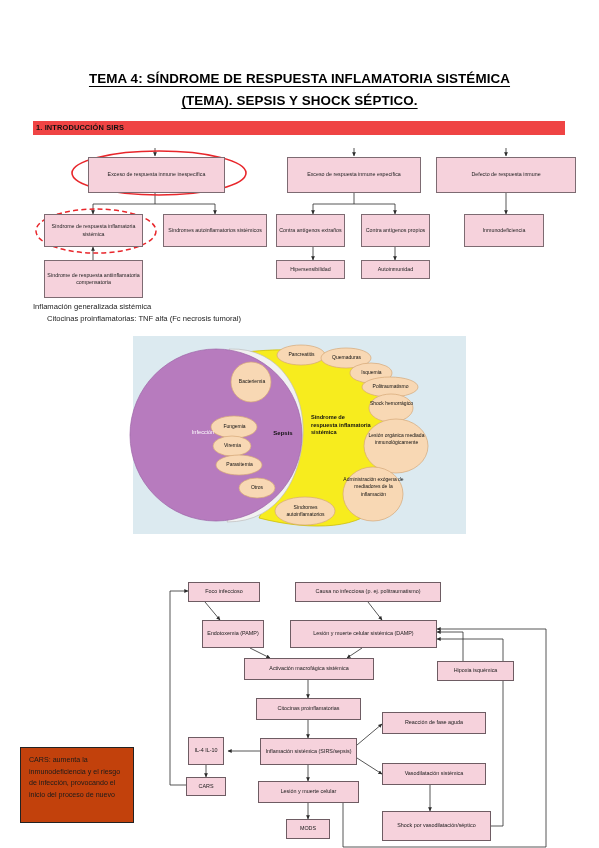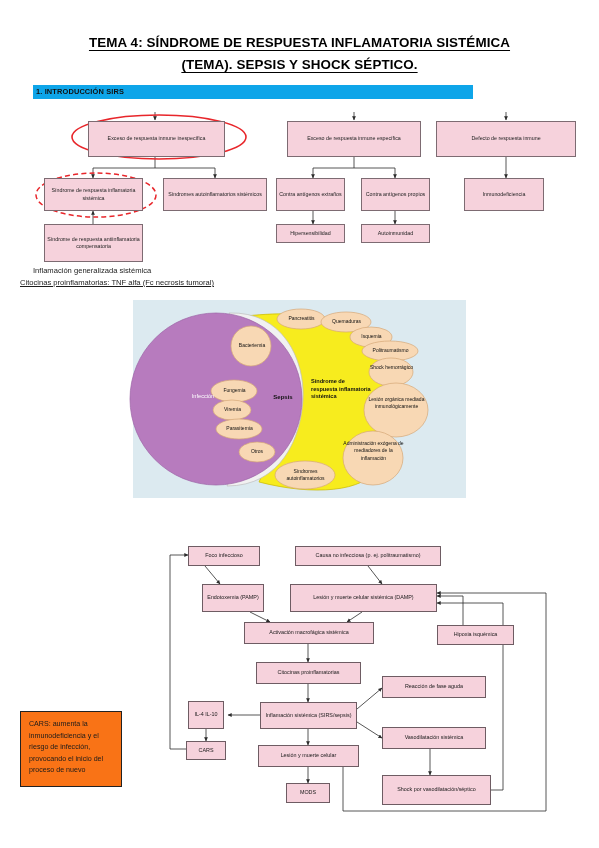--- a/index.html
+++ b/index.html
@@ -2,36 +2,36 @@
 <html lang="es"><head>
 <meta charset="utf-8">
 <title>TEMA 4 SIRS</title>
 <style>
   html,body{margin:0;padding:0;background:#ffffff;}
   body{
     width:599px;height:848px;position:relative;overflow:hidden;
     font-family:"Liberation Sans","DejaVu Sans",sans-serif;
     color:#111;
   }
-  .page{position:absolute;inset:0;}
+  .page{position:absolute;inset:0;margin-top:36px;}
 
   
   .title-block{
     position:absolute;left:0;right:0;top:32px;text-align:center;
   }
   .title-line{
     font-weight:bold;font-size:13.4px;letter-spacing:.1px;
     text-decoration:underline;text-underline-offset:3px;
     line-height:22px;color:#000;
   }
 
   
   .section-banner{
-    position:absolute;left:33px;top:85px;width:440px;height:14px;
-    background:#0ea5e9;
+    position:absolute;left:33px;top:85px;width:532px;height:14px;
+    background:#ef4444;
   }
   .section-banner .lbl{
     position:absolute;left:3px;top:1px;font-size:7.4px;font-weight:bold;
     color:#111;letter-spacing:.15px;white-space:nowrap;line-height:12px;
   }
 
   
   .dg{position:absolute;}
   .nbox{
     position:absolute;box-sizing:border-box;
@@ -53,22 +53,22 @@
 
   
   .flow{position:absolute;left:150px;top:533px;width:420px;height:290px;}
   .fbox{
     position:absolute;box-sizing:border-box;background:#F6D2DC;
     border:1px solid #6e5c63;display:flex;align-items:center;
     justify-content:center;text-align:center;
     font-size:5.4px;line-height:7.4px;color:#1a1a1a;padding:1px 2px;
   }
   .cars-note{
-    position:absolute;left:20px;top:711px;width:102px;height:76px;
-    box-sizing:border-box;border:1px solid #222;background:#f97316;
+    position:absolute;left:20px;top:711px;width:114px;height:76px;
+    box-sizing:border-box;border:1px solid #222;background:#c2410c;
     font-size:7.1px;line-height:11.6px;color:#1b1b1b;padding:7px 8px;
   }
 </style>
 </head>
 <body>
 
 <div class="page">
 
   <div class="title-block">
     <div class="title-line">TEMA 4: SÍNDROME DE RESPUESTA INFLAMATORIA SISTÉMICA</div>
@@ -115,21 +115,21 @@
     <div class="nbox" style="left:246px;top:66px;width:69px;height:33px;">Contra antígenos extraños</div>
     <div class="nbox" style="left:331px;top:66px;width:69px;height:33px;">Contra antígenos propios</div>
     <div class="nbox" style="left:246px;top:112px;width:69px;height:19px;">Hipersensibilidad</div>
     <div class="nbox" style="left:331px;top:112px;width:69px;height:19px;">Autoinmunidad</div>
 
     <div class="nbox" style="left:406px;top:9px;width:140px;height:36px;">Defecto de respuesta inmune</div>
     <div class="nbox" style="left:434px;top:66px;width:80px;height:33px;">Inmunodeficiencia</div>
   </div>
 
   <div class="para" style="left:33px;top:265px;text-align:right;">Inflamación generalizada sistémica</div>
-  <div class="para" style="left:20px;top:277px;text-decoration:underline;">Citocinas proinflamatorias: TNF alfa (Fc necrosis tumoral)</div>
+  <div class="para" style="left:47px;top:277px;">Citocinas proinflamatorias: TNF alfa (Fc necrosis tumoral)</div>
 
   <div class="venn">
     <svg class="lay" width="333" height="198">
 
       <path d="M113,16 C185,8 245,22 252,60 C258,100 254,140 244,168
                C232,192 180,196 126,182 C150,130 150,70 113,16 Z" fill="#F7EC1E" stroke="#C9B800" stroke-width="0.7"></path>
 
       <path d="M96,13 C150,11 172,60 170,99 C168,138 148,186 94,186
                C120,130 122,66 96,13 Z" fill="#F1F1F1" stroke="#bdbdbd" stroke-width="0.7"></path>
 

